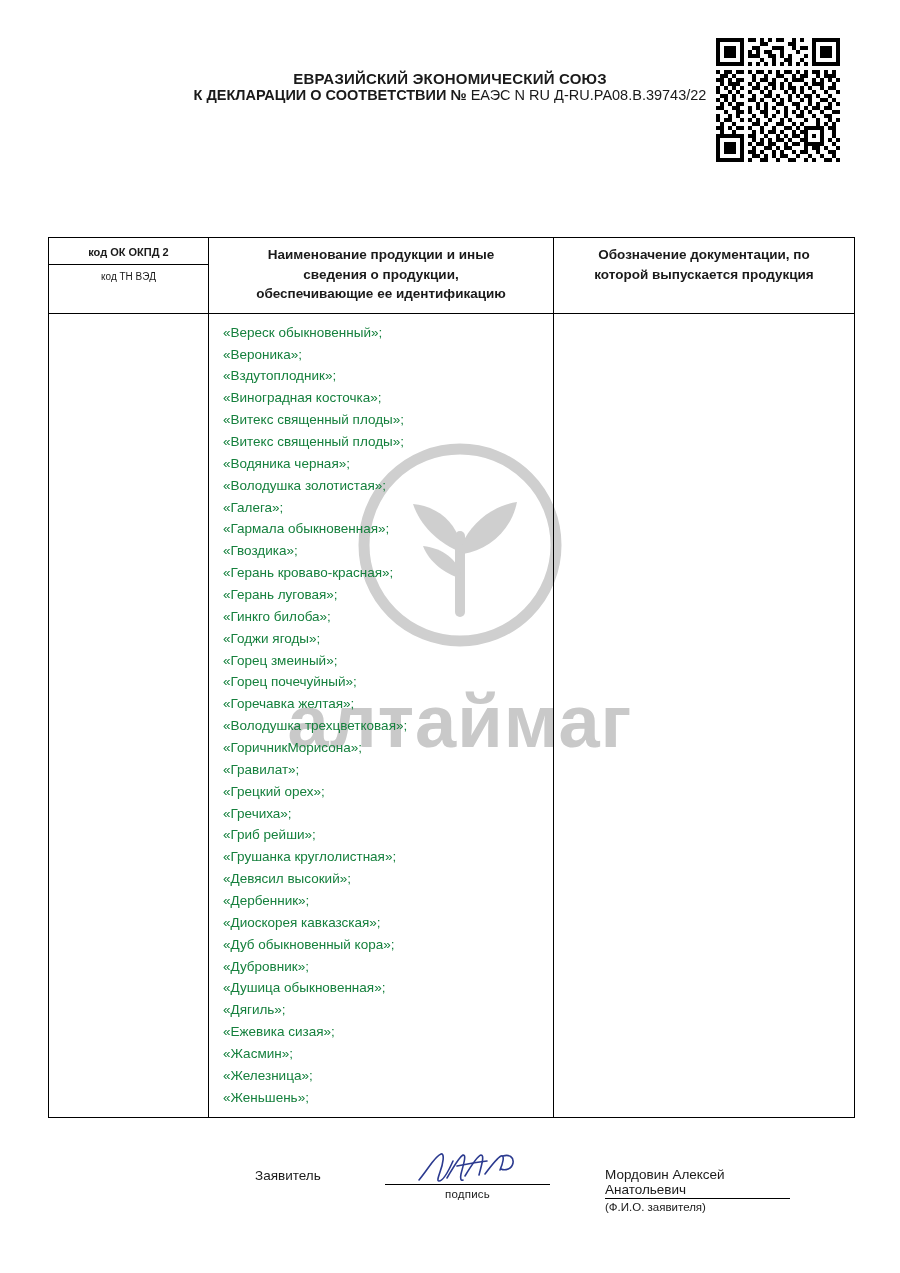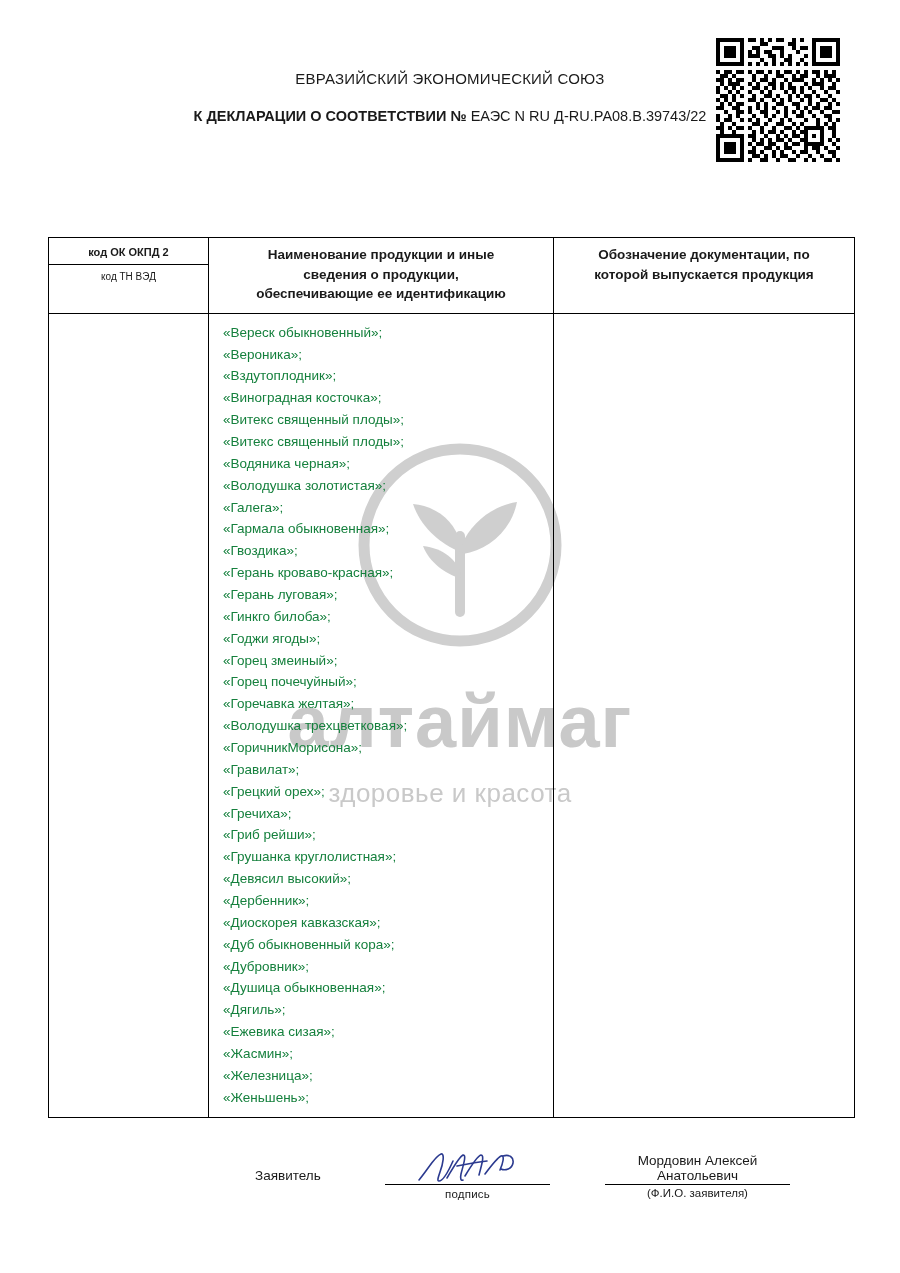--- a/index.html
+++ b/index.html
@@ -37,23 +37,22 @@
   
   .header-block {
     position: absolute;
     top: 70px;
     left: 0;
     width: 900px;
     text-align: center;
   }
   .hdr-line1 {
     font-size: 15px;
-    font-weight: normal;
+    font-weight: bold;
     letter-spacing: 0.2px;
-    margin-bottom: 21px;
   }
   .hdr-line2 {
     font-size: 14.5px;
     font-weight: bold;
     margin-bottom: 21px;
   }
   .hdr-line3 {
     font-size: 14.5px;
     font-weight: bold;
   }
@@ -193,23 +192,22 @@
     margin: 0;
   }
   .sig-cap {
     font-size: 11.5px;
     padding-top: 3px;
     letter-spacing: 0.2px;
   }
   .name-wrap {
     position: absolute;
     left: 605px;
-    top: 3px;
+    top: 17px;
     width: 185px;
-    text-align: center;
   }
   .name-l1 { font-size: 13.5px; }
   .name-l2 { font-size: 13.5px; }
   .name-rule {
     border-bottom: 1px solid #000;
     width: 185px;
     margin-top: 1px;
   }
   .name-cap {
     font-size: 11.5px;
@@ -513,21 +511,20 @@
 
   <div class="watermark">
     <svg class="wm-logo" viewBox="0 0 210 210" aria-hidden="true">
       <circle cx="105" cy="105" r="96" fill="none" stroke="#cfcfcf" stroke-width="11"></circle>
       <path d="M105 172 L105 96" stroke="#cfcfcf" stroke-width="10" fill="none" stroke-linecap="round"></path>
       <path d="M105 112 C86 104 66 88 58 64 C82 66 100 82 105 102 Z" fill="#cfcfcf"></path>
       <path d="M107 104 C116 84 136 66 162 62 C156 92 132 110 108 114 Z" fill="#cfcfcf"></path>
       <path d="M105 138 C90 134 74 122 68 106 C88 108 102 120 106 134 Z" fill="#cfcfcf"></path>
     </svg>
     <div class="wm-text">алтаймаг</div>
-    <div class="wm-sub">здоровье и красота</div>
   </div>
 
   <table class="doc-table">
     <colgroup>
       <col class="col-a">
         <col class="col-b">
         <col class="col-c">
     </colgroup>
     <thead>
       <tr>

